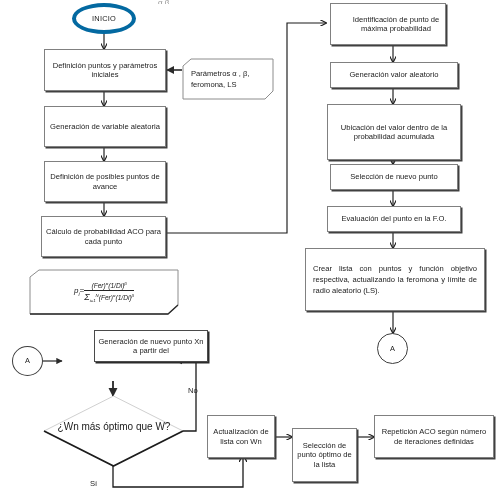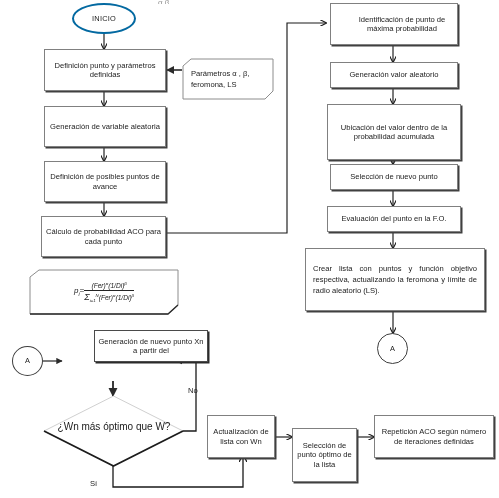--- a/index.html
+++ b/index.html
@@ -41,21 +41,21 @@
     border: 1px solid #808080;
     box-shadow: 1.5px 1.5px 0 0 #404040;
     padding: 2px 3px;
     font-size: 7.6px;
   }
   .proc.dark {
     border: 1px solid #5a5a5a;
     margin-left: 32px;
   }
   .term {
-    border: 2px solid #0369a1;
+    border: 4px solid #0369a1;
     border-radius: 50%;
     font-size: 7.4px;
     letter-spacing: .2px;
   }
   .conn {
     border: 1.1px solid #3d3d3d;
     border-radius: 50%;
     font-size: 7.4px;
     background: #fff;
   }
@@ -182,21 +182,21 @@
 
       <line x1="357" y1="437" x2="374" y2="437" marker-end="url(#arrow)"></line>
     </g>
   </svg>
 
   <div class="node term" style="left:72px; top:3px; width:64px; height:31px;">
     <span>INICIO</span>
   </div>
 
   <div class="node proc" style="left:44px; top:49px; width:122px; height:42px;">
-    <span>Definición punto y parámetros definidas</span>
+    <span>Definición puntos y parámetros iniciales</span>
   </div>
 
   <div class="node note" style="left:182px; top:58px; width:92px; height:42px; border:none; background:transparent;">
     <svg class="cutcorner" viewBox="0 0 92 42" preserveAspectRatio="none">
       <path d="M 1 8 L 1 41 L 83 41 L 91 33 L 91 1 L 9 1 Z" fill="#ffffff" stroke="#8c8c8c" stroke-width="1"></path>
     </svg>
     <span class="note-inner" style="padding-left:4px;">Parámetros α , β, feromona, LS</span>
   </div>
 
   <div class="node proc" style="left:44px; top:106px; width:122px; height:41px;">
@@ -244,21 +244,21 @@
     <span>¿Wn más óptimo que W?</span>
   </div>
 
   <div class="edge-label" style="left:188px; top:386px;">
     <span>No</span>
   </div>
   <div class="edge-label" style="left:90px; top:479px;">
     <span>Sí</span>
   </div>
 
-  <div class="node proc" style="left:330px; top:3px; width:128px; height:42px;padding-left:19px;">
+  <div class="node proc" style="left:330px; top:3px; width:116px; height:42px;padding-left:19px;">
     <span>Identificación de punto de máxima probabilidad</span>
   </div>
 
   <div class="node proc" style="left:330px; top:62px; width:128px; height:26px;">
     <span>Generación valor aleatorio</span>
   </div>
 
   <div class="node proc" style="left:327px; top:104px; width:134px; height:56px;">
     <span>Ubicación del valor dentro de la probabilidad acumulada</span>
   </div>

